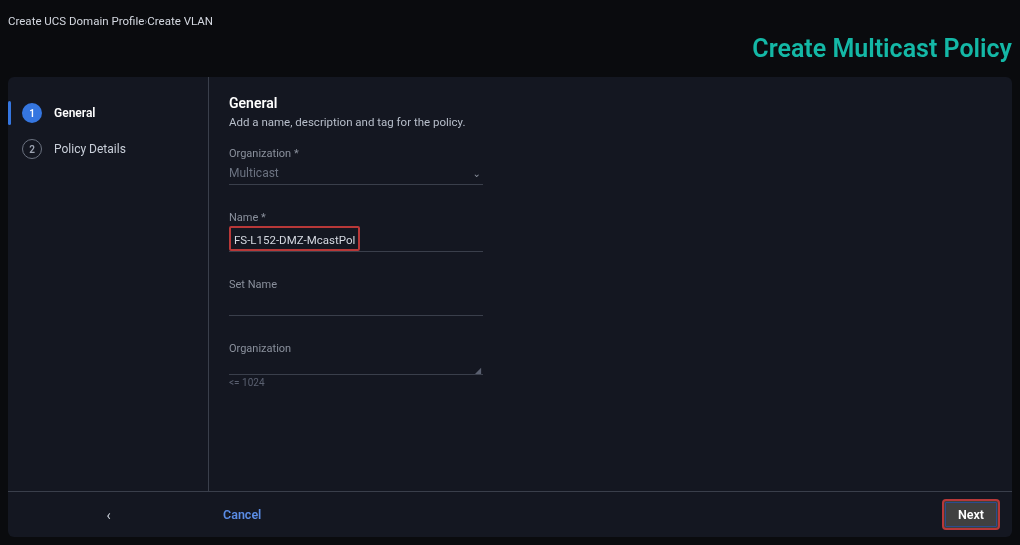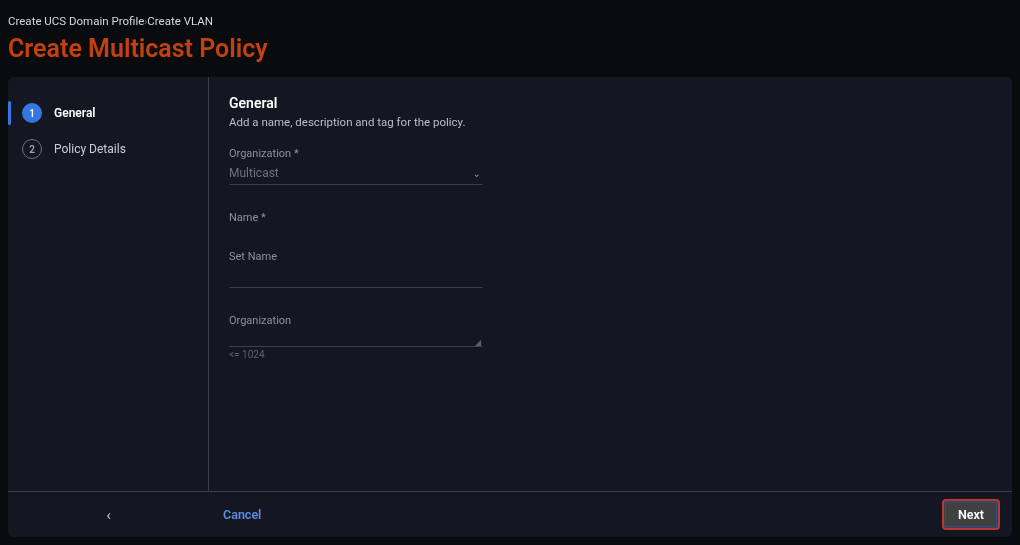--- a/index.html
+++ b/index.html
@@ -18,21 +18,22 @@
       color: #d4d8e0;
       display: flex;
       align-items: center;
     }
     .breadcrumb .sep { color: #6b7280; font-size: 10px; }
     
     .page-title {
       padding: 2px 8px 14px 8px;
       font-size: 25px;
       font-weight: 600;
-      color: #c2410c;
+      color: #14b8a6;
+      text-align: right;
     }
     
     .wizard {
       margin: 0 8px;
       background: #141721;
       border-radius: 6px;
       height: 460px;
       display: flex;
       flex-direction: column;
     }
@@ -251,20 +252,25 @@
       <div class="field">
         <div class="field-label">Organization *</div>
         <div class="select-field">
           <span>Multicast</span>
           <span class="chev">⌄</span>
         </div>
       </div>
 
       <div class="field">
         <div class="field-label">Name *</div>
+        <div class="highlight-name-field">
+          <span class="highlight-box">
+            <span class="inner">FS-L152-DMZ-McastPol</span>
+          </span>
+        </div>
       </div>
 
       <div class="field">
         <div class="field-label">Set Name</div>
         <input class="field-input" type="text" value="" style="">
       </div>
 
       <div>
         <div class="field-label">Organization</div>
         <div class="desc-field">

